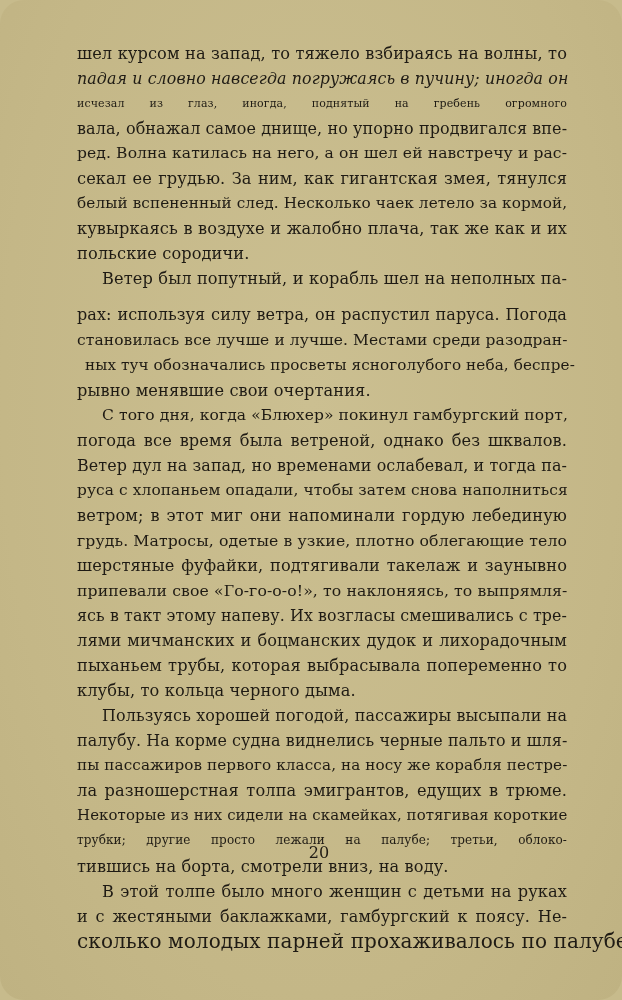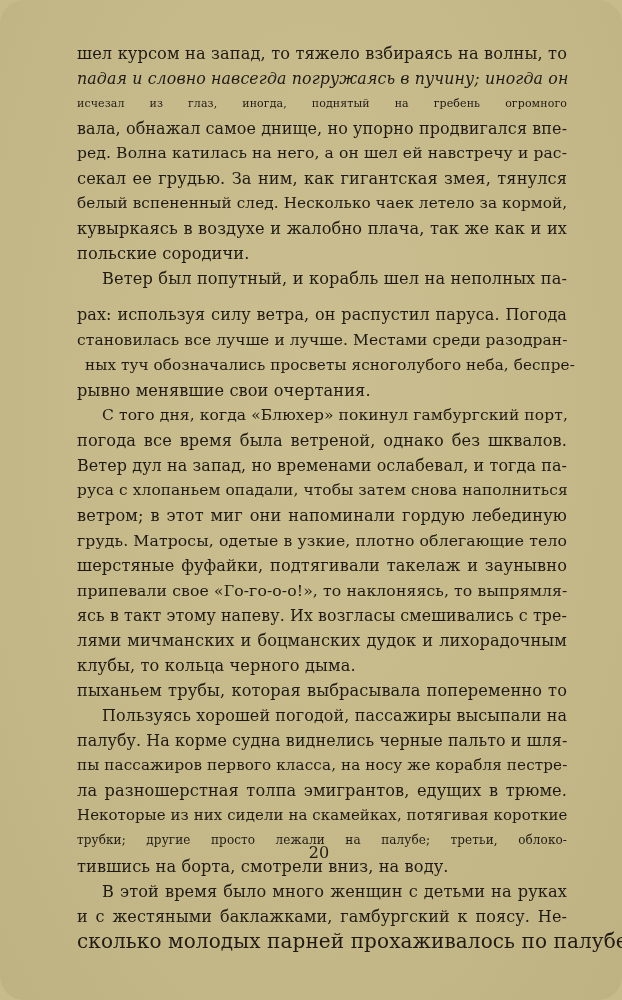--- a/index.html
+++ b/index.html
@@ -55,27 +55,27 @@
       <div class="line indent" style="font-size: 15.5px;">С того дня, когда «Блюхер» покинул гамбургский порт,</div>
       <div class="line">погода все время была ветреной, однако без шквалов.</div>
       <div class="line" style="font-size: 15.9398px;">Ветер дул на запад, но временами ослабевал, и тогда па-</div>
       <div class="line" style="font-size: 15.3837px;">руса с хлопаньем опадали, чтобы затем снова наполниться</div>
       <div class="line">ветром; в этот миг они напоминали гордую лебединую</div>
       <div class="line" style="font-size: 15.6877px;">грудь. Матросы, одетые в узкие, плотно облегающие тело</div>
       <div class="line">шерстяные фуфайки, подтягивали такелаж и заунывно</div>
       <div class="line" style="font-size: 15.6877px;">припевали свое «Го-го-о-о!», то наклоняясь, то выпрямля-</div>
       <div class="line" style="font-size: 15.8443px;">ясь в такт этому напеву. Их возгласы смешивались с тре-</div>
       <div class="line">лями мичманских и боцманских дудок и лихорадочным</div>
+      <div class="line">пыханьем трубы, которая выбрасывала попеременно то</div>
       <div class="line last">клубы, то кольца черного дыма.</div>
-      <div class="line">пыханьем трубы, которая выбрасывала попеременно то</div>
       <div class="line indent" style="font-size: 15.9597px;">Пользуясь хорошей погодой, пассажиры высыпали на</div>
       <div class="line" style="font-size: 15.9078px;">палубу. На корме судна виднелись черные пальто и шля-</div>
       <div class="line" style="font-size: 15.2069px;">пы пассажиров первого класса, на носу же корабля пестре-</div>
       <div class="line">ла разношерстная толпа эмигрантов, едущих в трюме.</div>
       <div class="line" style="font-size: 14.9492px;">Некоторые из них сидели на скамейках, потягивая короткие</div>
       <div class="line" style="font-size: 12px;">трубки; другие просто лежали на палубе; третьи, облоко-</div>
       <div class="line last">тившись на борта, смотрели вниз, на воду.</div>
-      <div class="line indent">В этой время было много женщин с детьми на руках</div>
+      <div class="line indent">В этой толпе было много женщин с детьми на руках</div>
       <div class="line" style="font-size: 16.0364px;">и с жестяными баклажками, гамбургский к поясу. Не-</div>
       <div class="line" style="font-size: 20px;">сколько молодых парней прохаживалось по палубе, от носа</div>
     </div>
   <div class="page-number">20</div>
 </div>
 
 </body></html>

